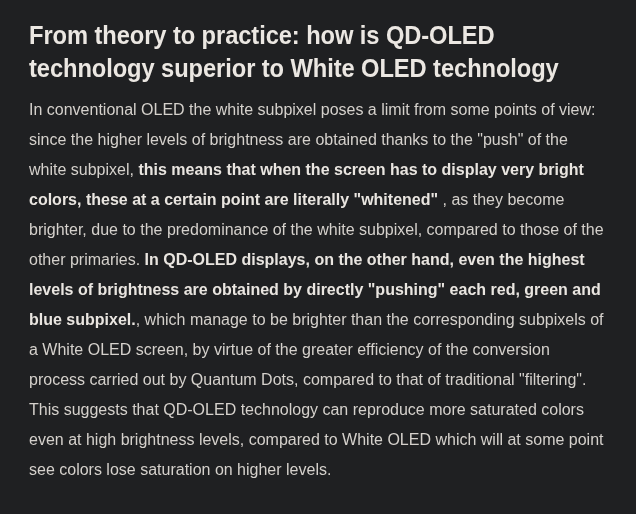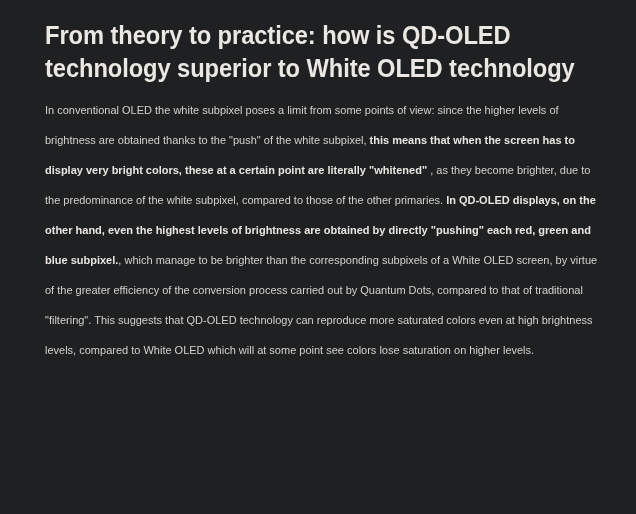--- a/index.html
+++ b/index.html
@@ -13,21 +13,21 @@
     overflow: hidden;
     background: #1f2022;
     font-family: "Liberation Sans", sans-serif;
     -webkit-font-smoothing: antialiased;
   }
 
   .article {
     box-sizing: border-box;
     width: 636px;
     height: 514px;
-    padding: 19px 30px 14px 45px;
+    padding: 19px 30px 14px 29px;
     background: #1f2022;
   }
 
   .article-title {
     margin: 0 0 10px 0;
     padding: 0;
     font-family: "Liberation Sans Narrow", "Liberation Sans", sans-serif;
     font-weight: 700;
     font-size: 26.5px;
     line-height: 33px;
@@ -38,21 +38,21 @@
     transform-origin: left top;
     width: 112%;
   }
 
   .article-body {
     margin: 0;
     padding: 0;
     max-width: 576px;
     font-family: "Liberation Sans", sans-serif;
     font-weight: 400;
-    font-size: 11px;
+    font-size: 16px;
     line-height: 30px;
     color: #d5d1cc;
     text-align: left;
   }
 
   .article-body .em {
     font-weight: 700;
     color: #e9e5e0;
   }
 </style>

